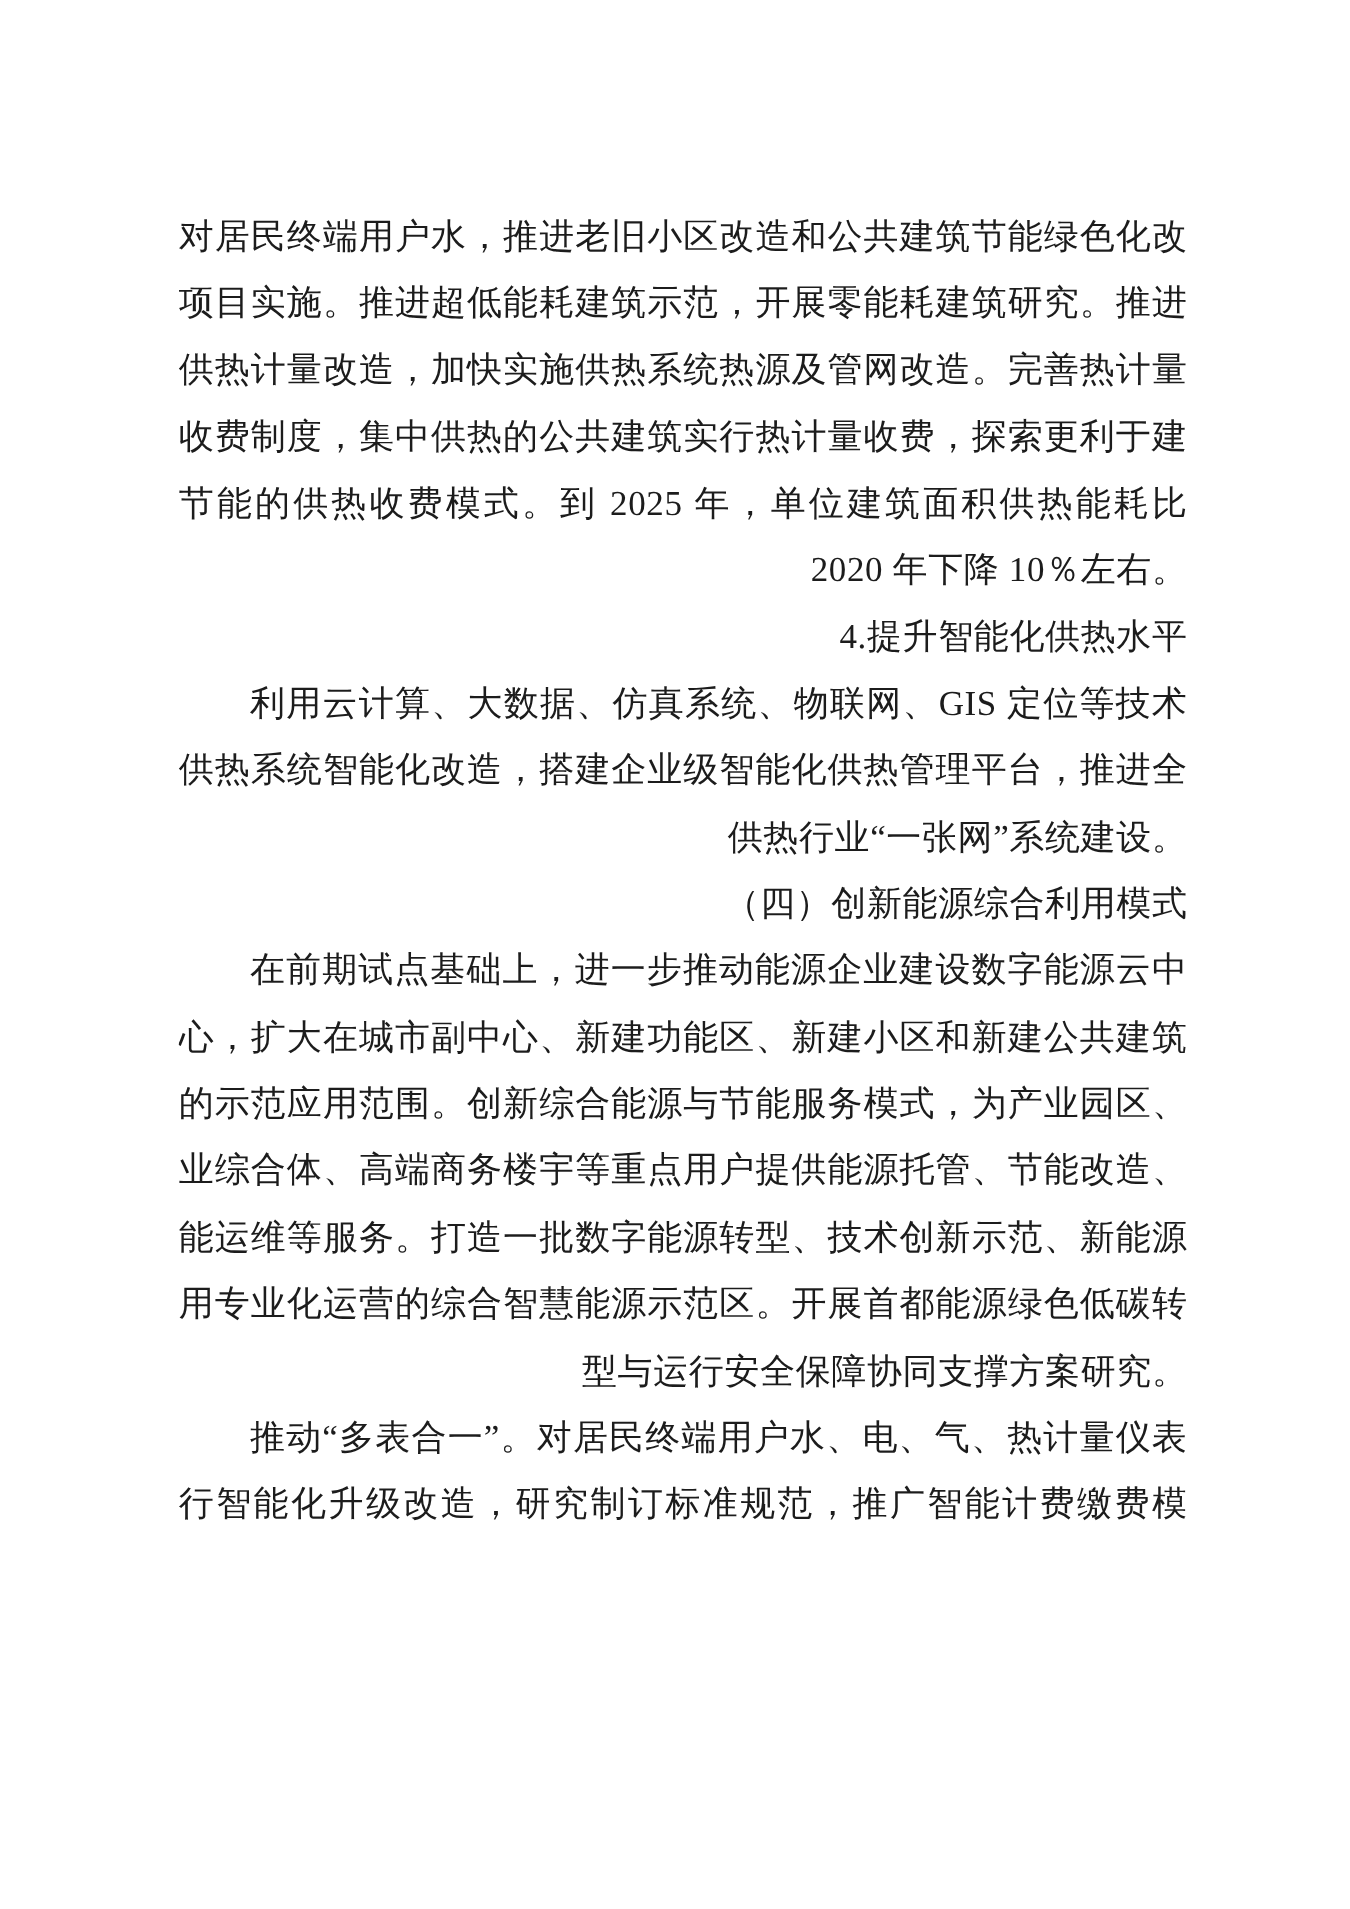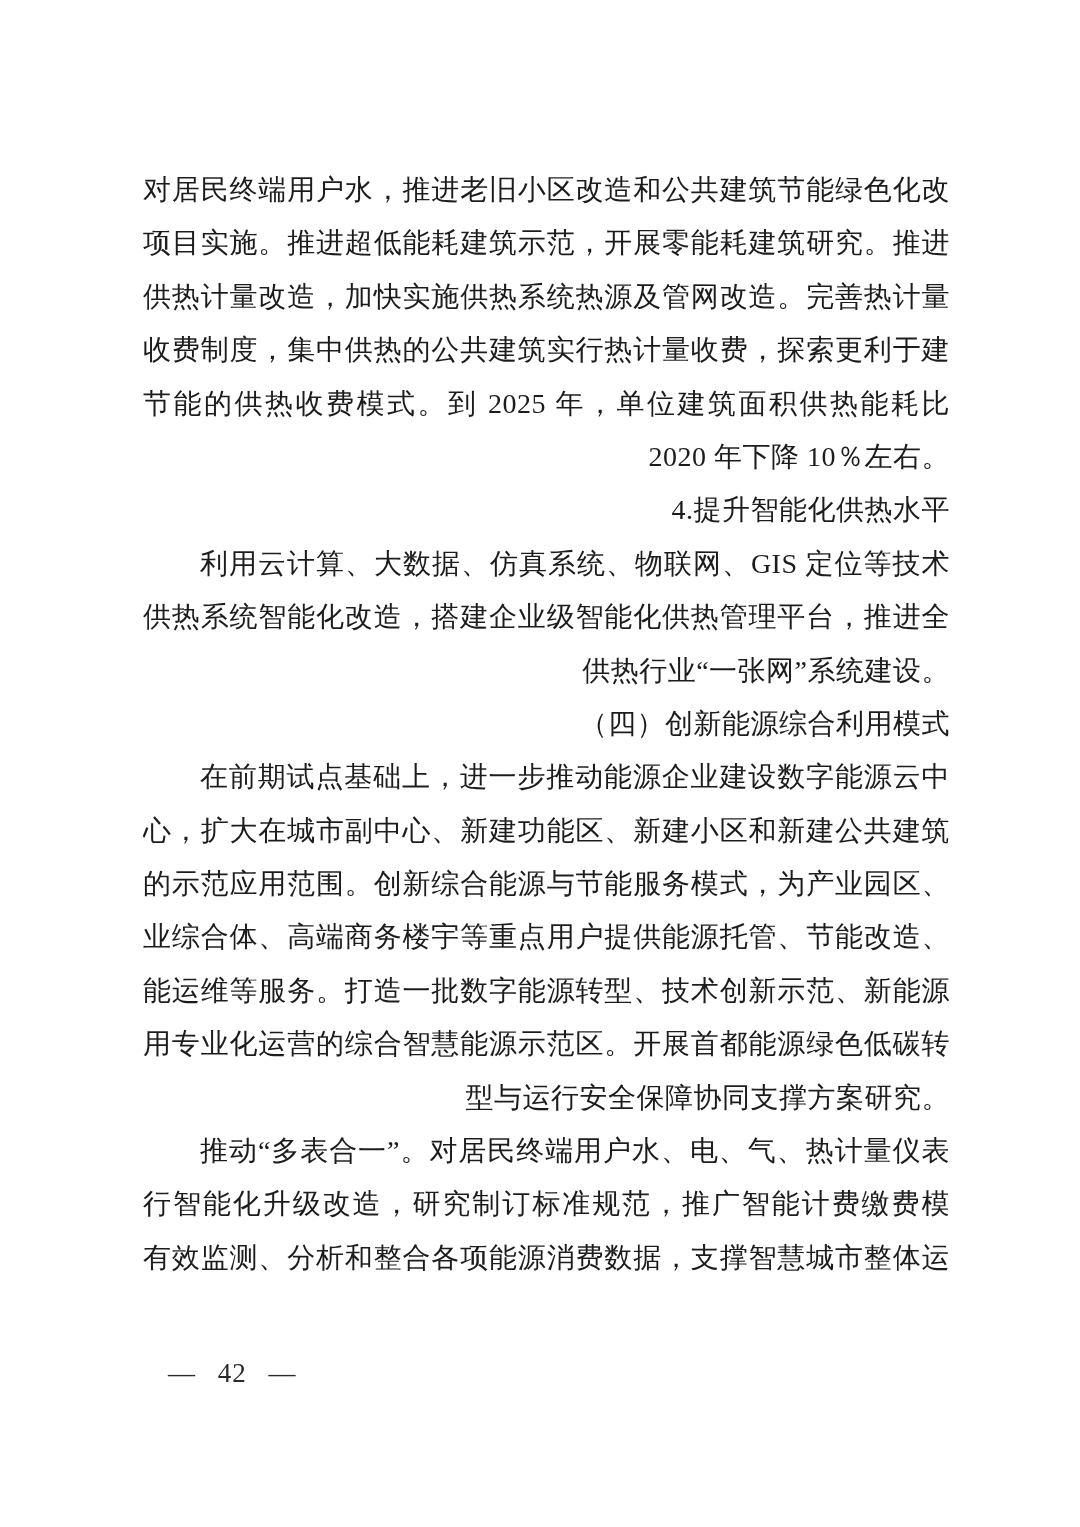--- a/index.html
+++ b/index.html
@@ -66,18 +66,14 @@
     <div class="line i">（四）创新能源综合利用模式</div>
     <div class="line j i">在前期试点基础上，进一步推动能源企业建设数字能源云中</div>
     <div class="line j">心，扩大在城市副中心、新建功能区、新建小区和新建公共建筑等</div>
     <div class="line j">的示范应用范围。创新综合能源与节能服务模式，为产业园区、商</div>
     <div class="line j">业综合体、高端商务楼宇等重点用户提供能源托管、节能改造、智</div>
     <div class="line j">能运维等服务。打造一批数字能源转型、技术创新示范、新能源应</div>
     <div class="line j">用专业化运营的综合智慧能源示范区。开展首都能源绿色低碳转</div>
     <div class="line">型与运行安全保障协同支撑方案研究。</div>
     <div class="line j i">推动“多表合一”。对居民终端用户水、电、气、热计量仪表进</div>
     <div class="line j">行智能化升级改造，研究制订标准规范，推广智能计费缴费模式，</div>
-    <div class="line j">有效监测、分析和整合各项能源消费数据，支撑智慧城市整体运</div>
-  </div>
-  <div class="footer">
-    <span>— 42 —</span>
   </div>
 </div>
 
 </body></html>

